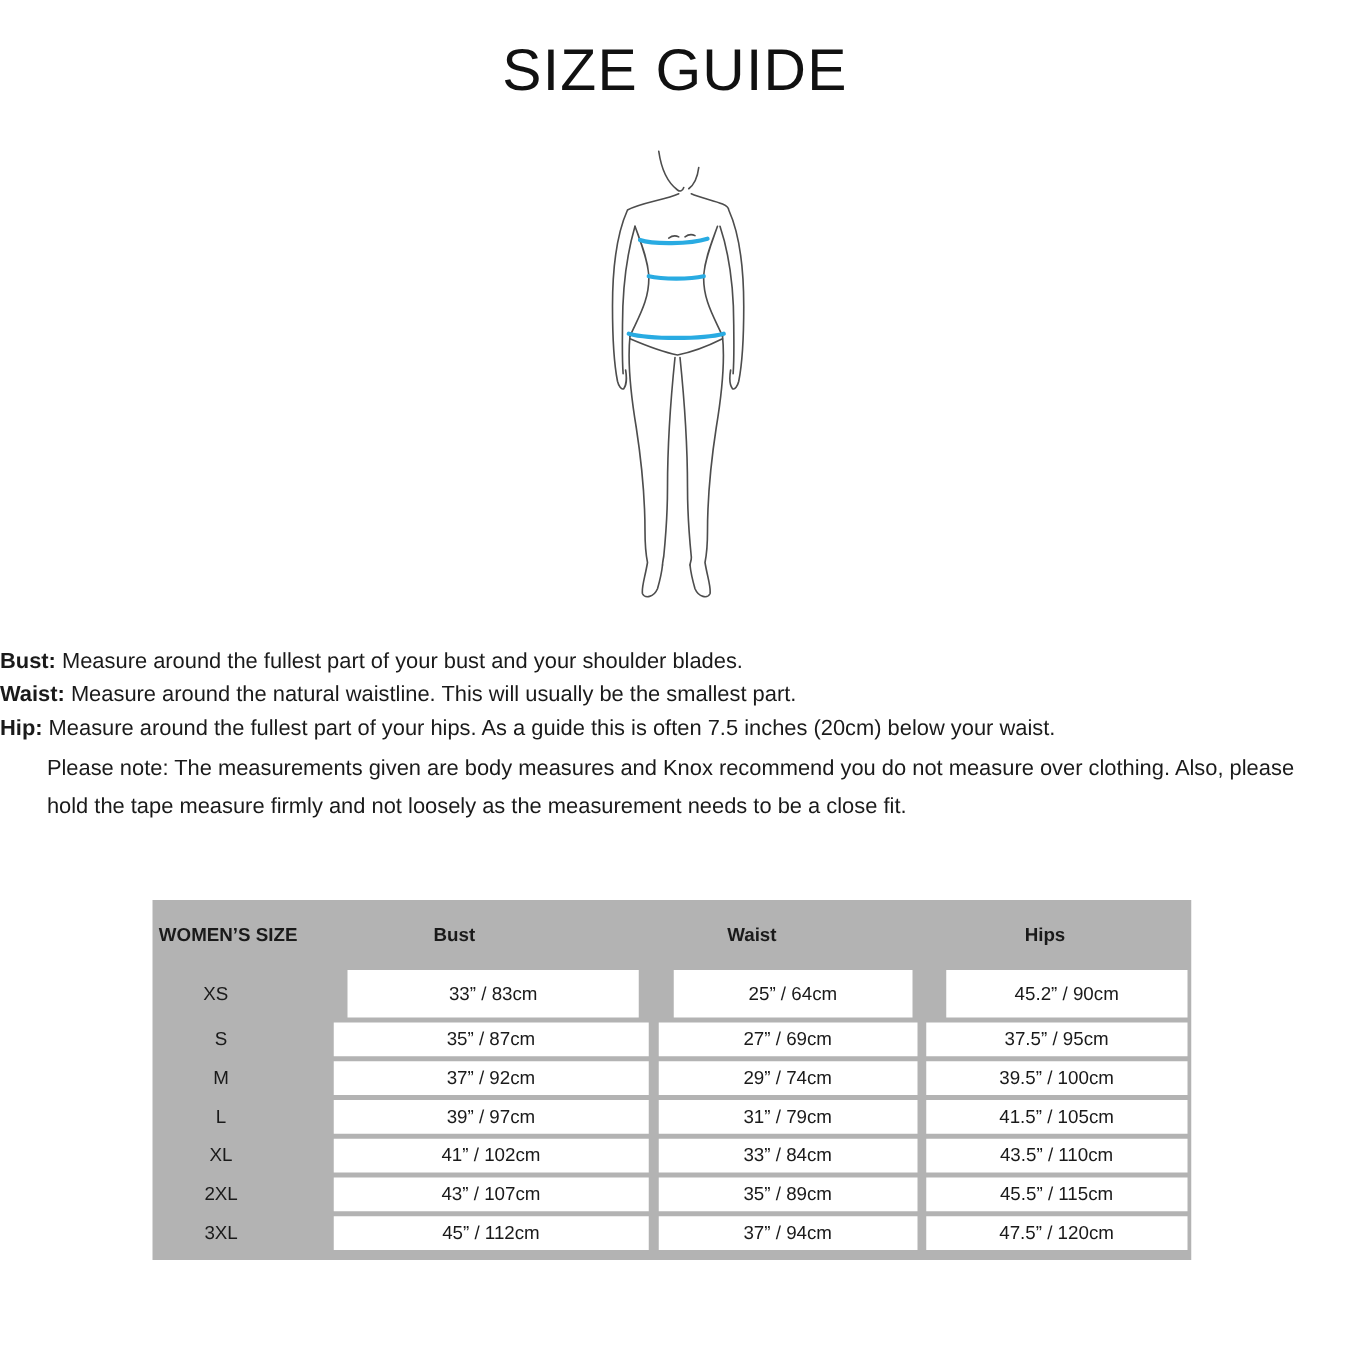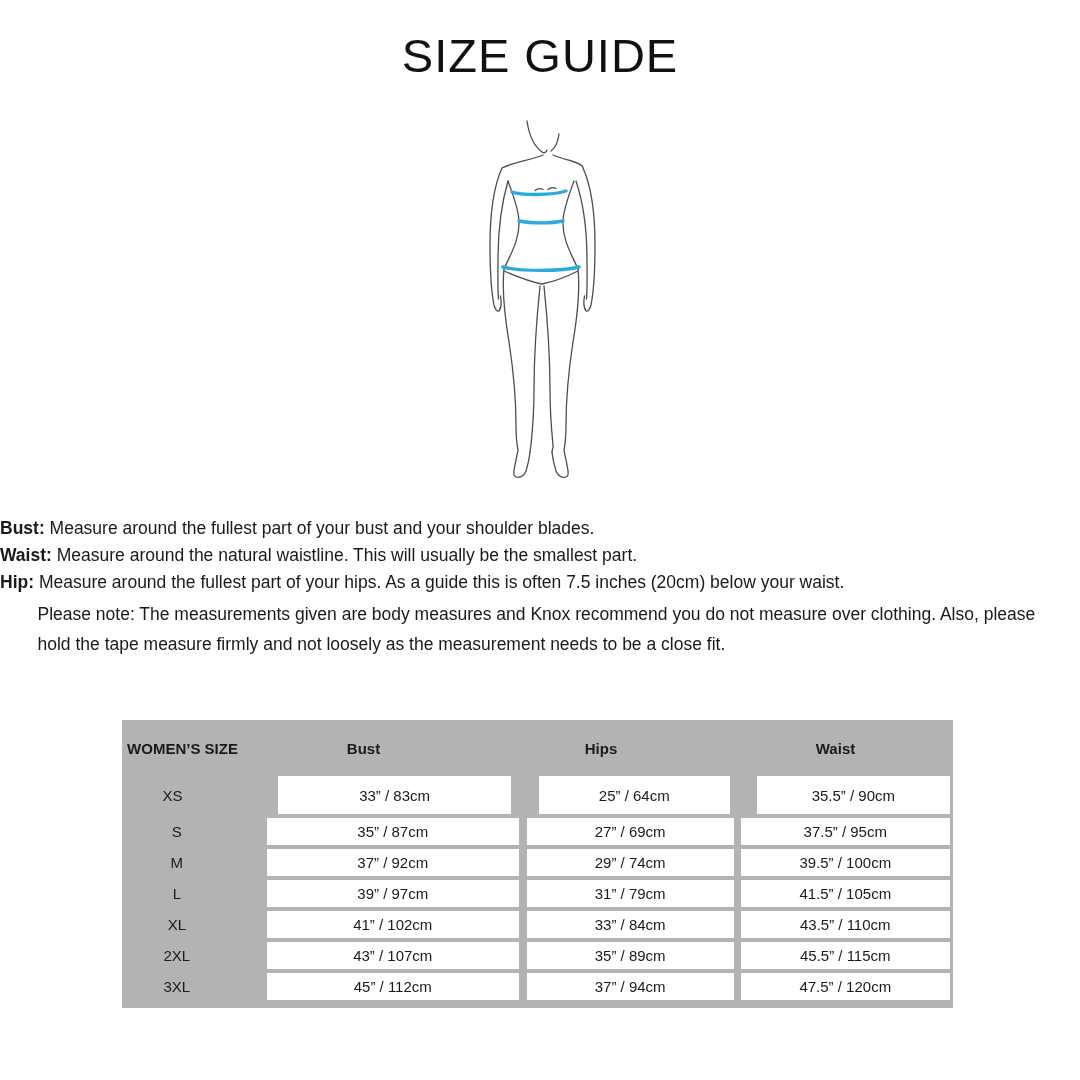--- a/index.html
+++ b/index.html
@@ -90,29 +90,29 @@
     <p class="instr"><b>Bust:</b><span> Measure around the fullest part of your bust and your shoulder blades.</span></p>
     <p class="instr"><b>Waist:</b><span> Measure around the natural waistline. This will usually be the smallest part.</span></p>
     <p class="instr"><b>Hip:</b><span> Measure around the fullest part of your hips. As a guide this is often 7.5 inches (20cm) below your waist.</span></p>
     <p class="note">Please note: The measurements given are body measures and Knox recommend you do not measure over clothing. Also, please hold the tape measure firmly and not loosely as the measurement needs to be a close fit.</p>
   </div>
 
   <div class="size-table">
     <div class="t-header">
       <div class="hcell hc-size">WOMEN’S SIZE</div>
       <div class="hcell hc-bust">Bust</div>
+      <div class="hcell hc-waist">Waist</div>
       <div class="hcell hc-hips">Hips</div>
-      <div class="hcell hc-waist">Waist</div>
     </div>
 
     <div class="t-row first">
       <div class="cell cell-size">XS</div>
       <div class="cell cell-bust">33” / 83cm</div>
       <div class="cell cell-waist">25” / 64cm</div>
-      <div class="cell cell-hips">35.5” / 90cm</div>
+      <div class="cell cell-hips">45.2” / 90cm</div>
     </div>
     <div class="t-row">
       <div class="cell cell-size">S</div>
       <div class="cell cell-bust">35” / 87cm</div>
       <div class="cell cell-waist">27” / 69cm</div>
       <div class="cell cell-hips">37.5” / 95cm</div>
     </div>
     <div class="t-row">
       <div class="cell cell-size">M</div>
       <div class="cell cell-bust">37” / 92cm</div>

